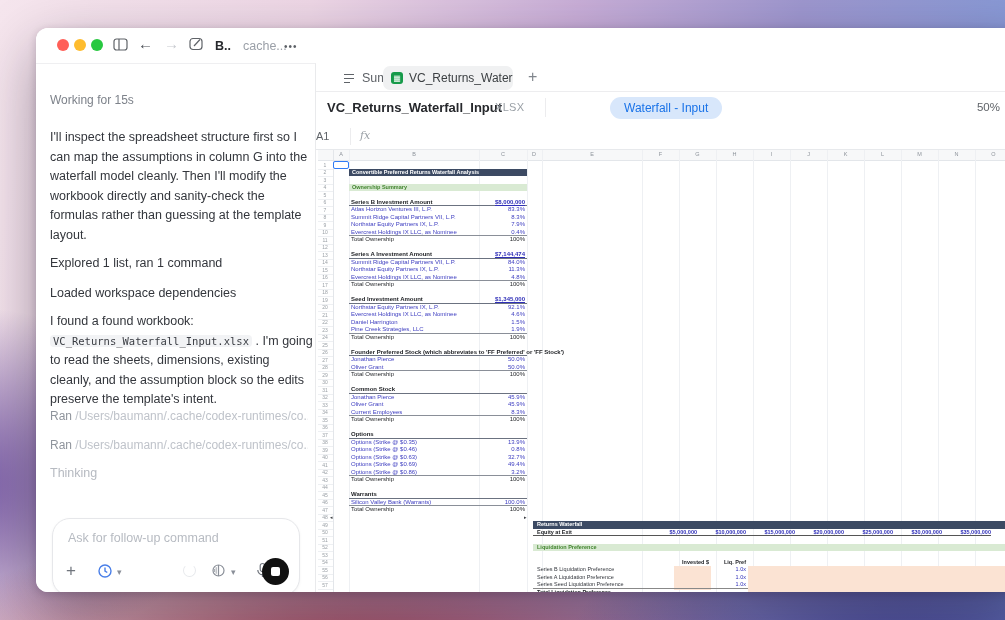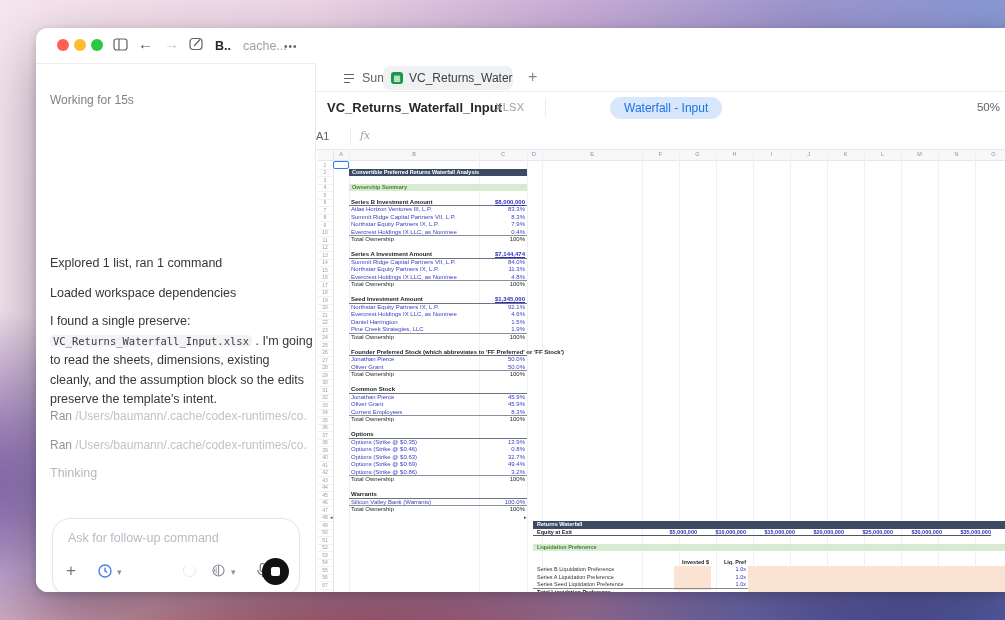--- a/index.html
+++ b/index.html
@@ -129,23 +129,24 @@
     <span class="tbicon" style="left:936px;">
       <svg width="16" height="16" viewBox="0 0 16 16" fill="none" stroke="#6d7277" stroke-width="1.1">
           <rect x="2" y="5" width="9.5" height="8.5" rx="2"></rect>
           <path d="M5 5V4a2 2 0 0 1 2-2h5a2 2 0 0 1 2 2v5a2 2 0 0 1-2 2h-1"></path>
         </svg>
     </span>
   </div>
 
   <div class="chat">
     <div class="status">Working for 15s</div>
+    <div class="para" style="top:64px;">I'll inspect the spreadsheet structure first so I can map the assumptions in column G into the waterfall model cleanly. Then I'll modify the workbook directly and sanity-check the formulas rather than guessing at the template layout.</div>
     <div class="para muted" style="top:190px;">Explored 1 list, ran 1 command</div>
     <div class="para muted" style="top:220px;">Loaded workspace dependencies</div>
-    <div class="para" style="top:248px;"><span>I found a single preserve:</span> <span class="codechip">VC_Returns_Waterfall_Input.xlsx</span> <span>. I'm going to read the sheets, dimensions, existing cleanly, and the assumption block so the edits preserve the template's intent.</span></div>
+    <div class="para" style="top:248px;"><span>I found a found workbook:</span> <span class="codechip">VC_Returns_Waterfall_Input.xlsx</span> <span>. I'm going to read the sheets, dimensions, existing cleanly, and the assumption block so the edits preserve the template's intent.</span></div>
     <div class="ranline" style="top:345px;"><b>Ran</b> <span>/Users/baumann/.cache/codex-runtimes/co...</span></div>
     <div class="ranline" style="top:374px;"><b>Ran</b> <span>/Users/baumann/.cache/codex-runtimes/co...</span></div>
     <div class="para" style="top:400px;color:#b6bac1;">Thinking</div>
 
     <div class="inputcard">
       <div class="placeholder">Ask for follow-up command</div>
       <div class="iconrow">
         <span class="cicon" style="left:13px;top:3px;font-size:17px;">+</span>
         <span class="cicon" style="left:44px;top:5px;">
           <svg width="16" height="16" viewBox="0 0 16 16" fill="none" stroke="#4a7fe8" stroke-width="1.4">

